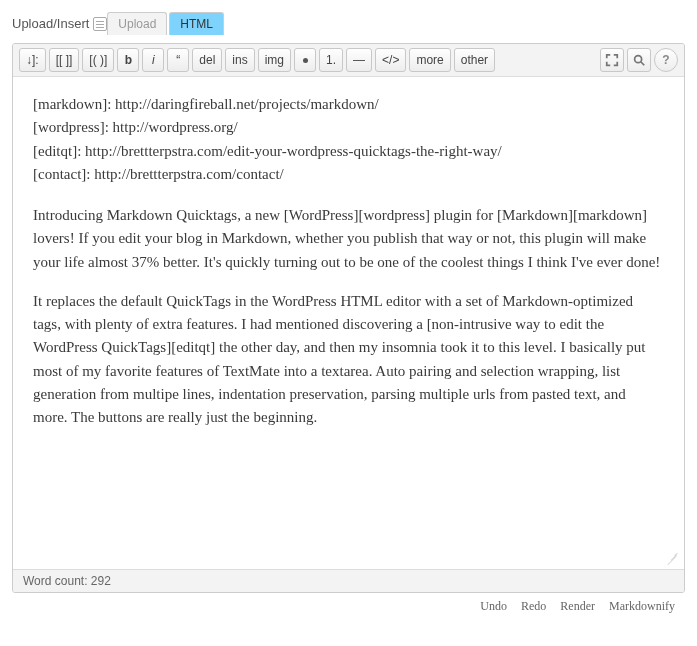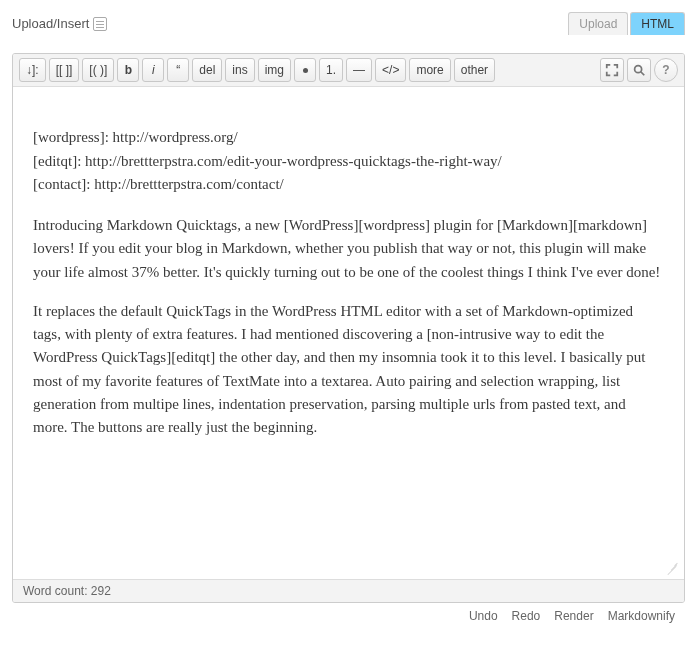--- a/index.html
+++ b/index.html
@@ -7,23 +7,22 @@
     font-family: "Helvetica Neue", Arial, sans-serif;
     background: #fff;
     width: 697px;
     height: 646px;
     padding: 12px;
     color: #333;
     font-size: 13px;
   }
   .top-row {
     display: flex;
-    justify-content: space-between;
-    align-items: center;
-    margin-bottom: 18px;
+    align-items: center;
+    margin-bottom: 8px;
   }
   .upload-insert {
     display: flex;
     align-items: center;
     gap: 4px;
     color: #555;
   }
   .upload-insert .media-icon {
     width: 14px; height: 14px;
     border: 1px solid #aaa;
@@ -149,21 +148,21 @@
     color: #666;
   }
   .bottom-actions {
     display: flex;
     justify-content: flex-end;
     gap: 14px;
     padding: 6px 10px 0 0;
     font-size: 12px;
     color: #666;
   }
-  .bottom-actions span { cursor: pointer; }
+  .bottom-actions span { cursor: pointer; font-family: Liberation Serif, serif; }
 </style>
 </head>
 <body>
 
 <div class="top-row">
   <div class="upload-insert">
     <span>Upload/Insert</span>
     <span class="media-icon"></span>
   </div>
   <div class="tabs">
@@ -204,21 +203,21 @@
           </svg>
       </div>
       <div class="tb-icon help-icon">
         <span>?</span>
       </div>
     </div>
   </div>
 
   <div class="editor-content">
     <p class="refs">
-      <br>
+      <span>[markdown]: http://daringfireball.net/projects/markdown/</span><br>
       <span>[wordpress]: http://wordpress.org/</span><br>
       <span>[editqt]: http://brettterpstra.com/edit-your-wordpress-quicktags-the-right-way/</span><br>
       <span>[contact]: http://brettterpstra.com/contact/</span>
     </p>
     <p>Introducing Markdown Quicktags, a new [WordPress][wordpress] plugin for [Markdown][markdown] lovers! If you edit your blog in Markdown, whether you publish that way or not, this plugin will make your life almost 37% better. It's quickly turning out to be one of the coolest things I think I've ever done!</p>
     <p>It replaces the default QuickTags in the WordPress HTML editor with a set of Markdown-optimized tags, with plenty of extra features. I had mentioned discovering a [non-intrusive way to edit the WordPress QuickTags][editqt] the other day, and then my insomnia took it to this level. I basically put most of my favorite features of TextMate into a textarea. Auto pairing and selection wrapping, list generation from multipe lines, indentation preservation, parsing multiple urls from pasted text, and more. The buttons are really just the beginning.</p>
     <div class="resize-grip">
       <div></div>
         <div></div>
         <div></div>

